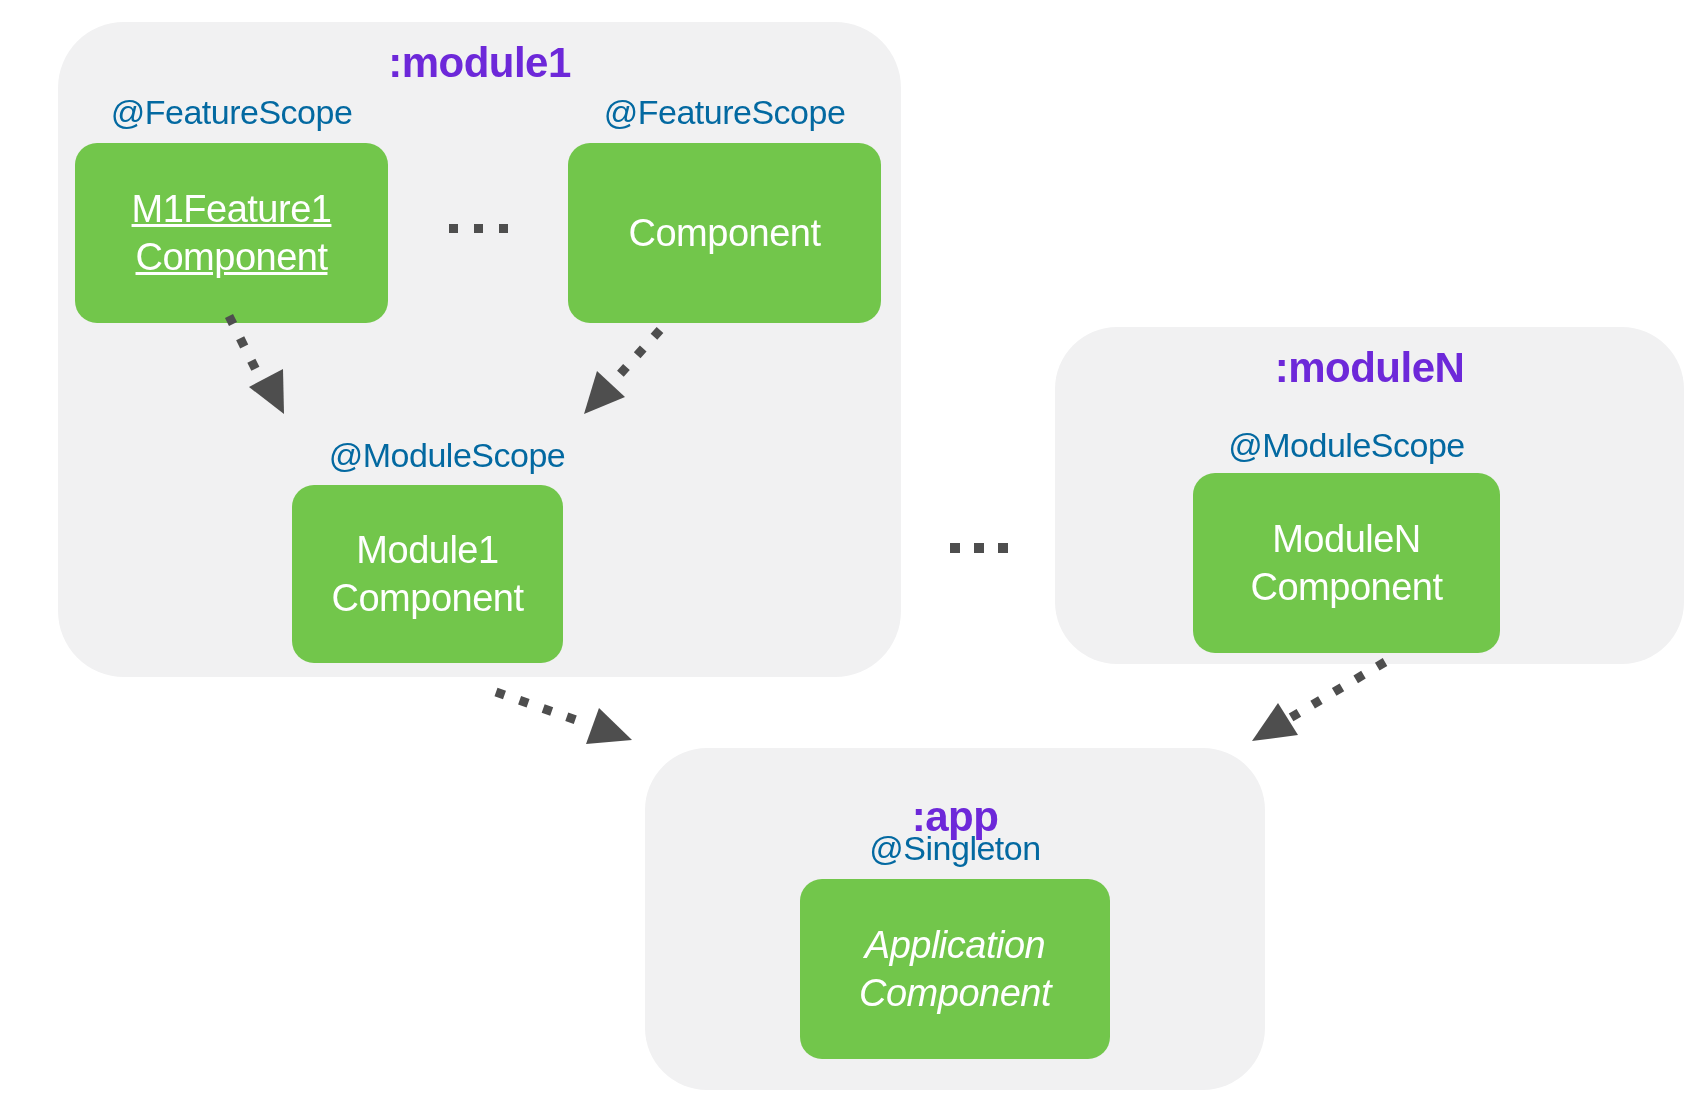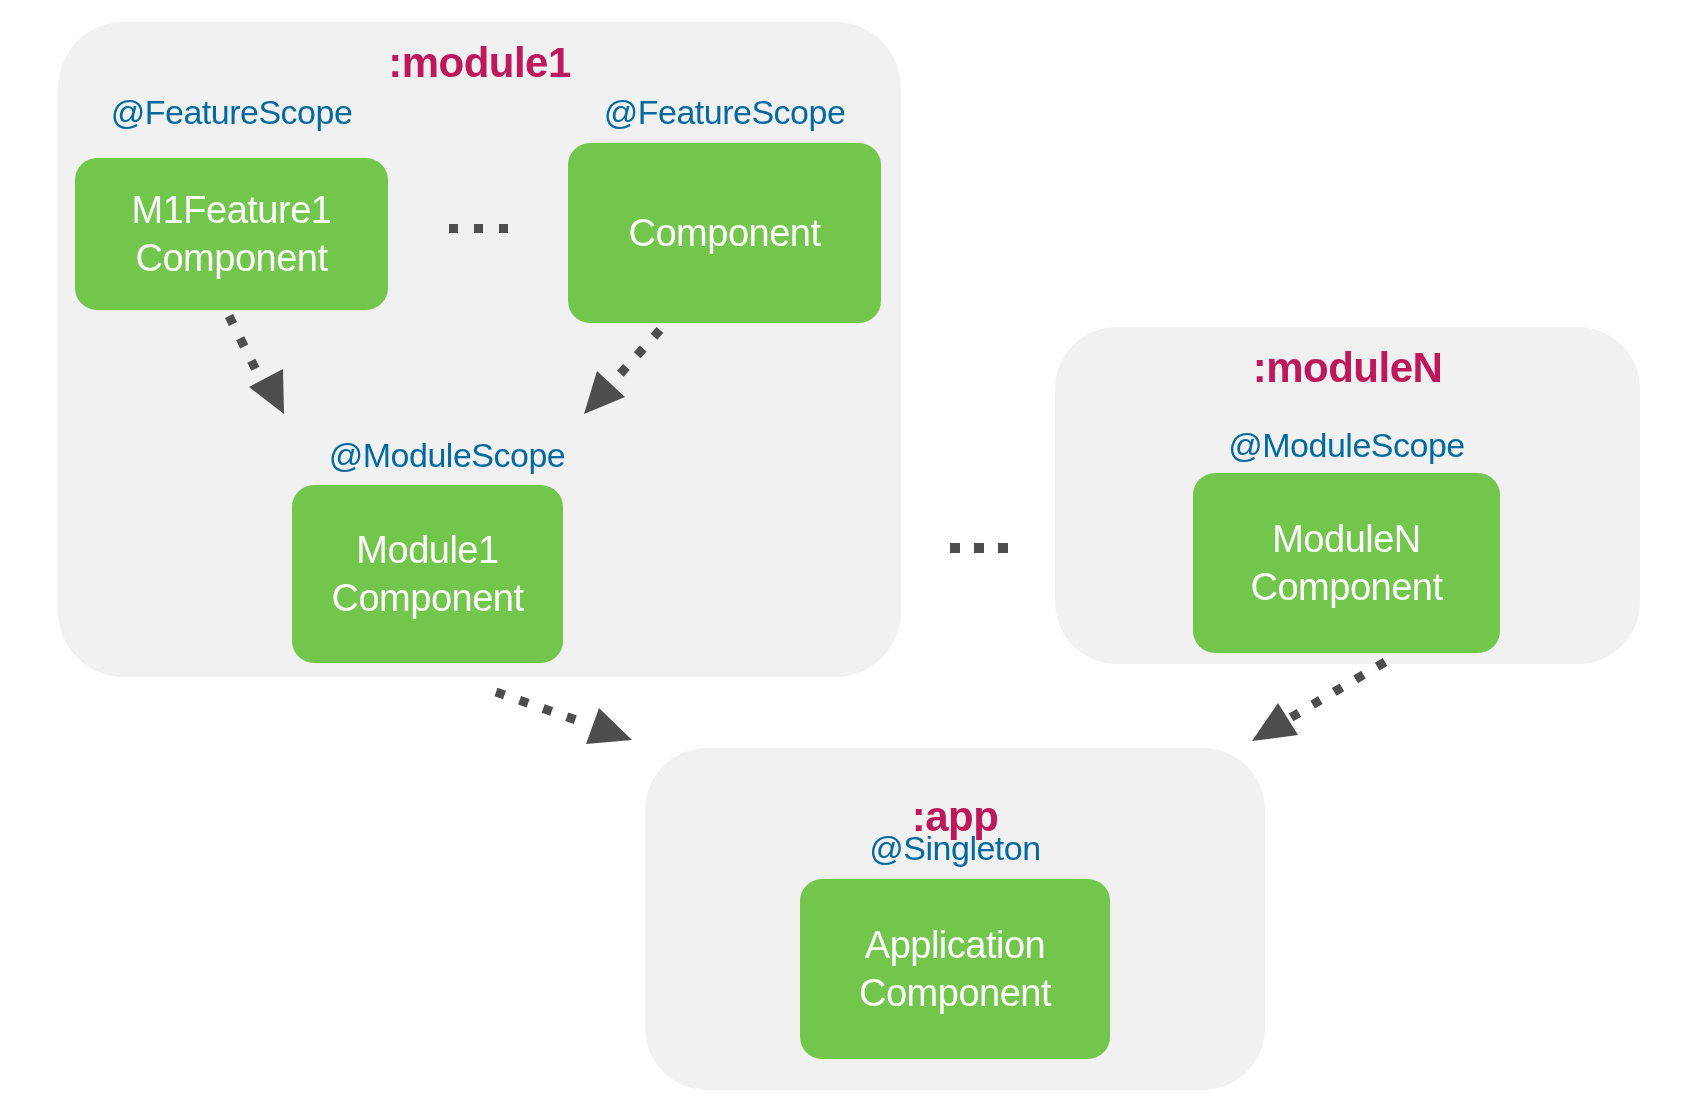--- a/index.html
+++ b/index.html
@@ -14,32 +14,32 @@
     background: #ffffff;
     font-family: "Liberation Sans", sans-serif;
     overflow: hidden;
   }
   .container {
     position: absolute;
     background: #F1F1F2;
     border-radius: 62px;
   }
   #module1-container { left: 58px; top: 22px; width: 843px; height: 655px; border-radius: 66px; }
-  #moduleN-container { left: 1055px; top: 327px; width: 585px; height: 337px; }
+  #moduleN-container { left: 1055px; top: 327px; width: 585px; height: 337px; padding-left: 44px; }
   #app-container     { left: 645px;  top: 748px; width: 620px; height: 342px; }
 
   .ctitle {
     position: absolute;
     left: 0;
     width: 100%;
     text-align: center;
     font-size: 42px;
     line-height: 50px;
     font-weight: 700;
-    color: #be185d;
+    color: #6d28d9;
     letter-spacing: -0.5px;
   }
   .scope {
     position: absolute;
     text-align: center;
     font-size: 34px;
     line-height: 41px;
     color: #0369a1;
     letter-spacing: -0.5px;
   }
@@ -53,30 +53,30 @@
     align-items: center;
     justify-content: center;
     text-align: center;
     font-size: 38px;
     line-height: 48px;
     letter-spacing: -0.5px;
   }
   
   #m1f1-scope { left: 17px;  width: 313px; top: 70px; }
   #m1fN-scope { left: 510px; width: 313px; top: 70px; }
-  #m1f1-box   { left: 17px;  top: 136px; width: 313px; height: 152px; }
+  #m1f1-box   { left: 17px;  top: 121px; width: 313px; height: 180px; text-decoration: underline; }
   #m1fN-box   { left: 510px; top: 121px; width: 313px; height: 180px; }
   #m1-modscope { left: 234px; width: 310px; top: 413px; }
   #m1-modbox   { left: 234px; top: 463px; width: 271px; height: 178px; }
   
   #mN-modscope { left: 138px; width: 307px; top: 98px; }
   #mN-modbox   { left: 138px; top: 146px; width: 307px; height: 180px; }
   
   #app-scope { left: 155px; width: 310px; top: 80px; }
-  #app-box   { left: 155px; top: 131px; width: 310px; height: 180px; }
+  #app-box   { left: 155px; top: 131px; width: 310px; height: 180px; font-style: italic; }
 
   .dots {
     position: absolute;
     display: flex;
     align-items: center;
   }
   .dots i {
     display: block;
     background: #4E4E4E;
   }

